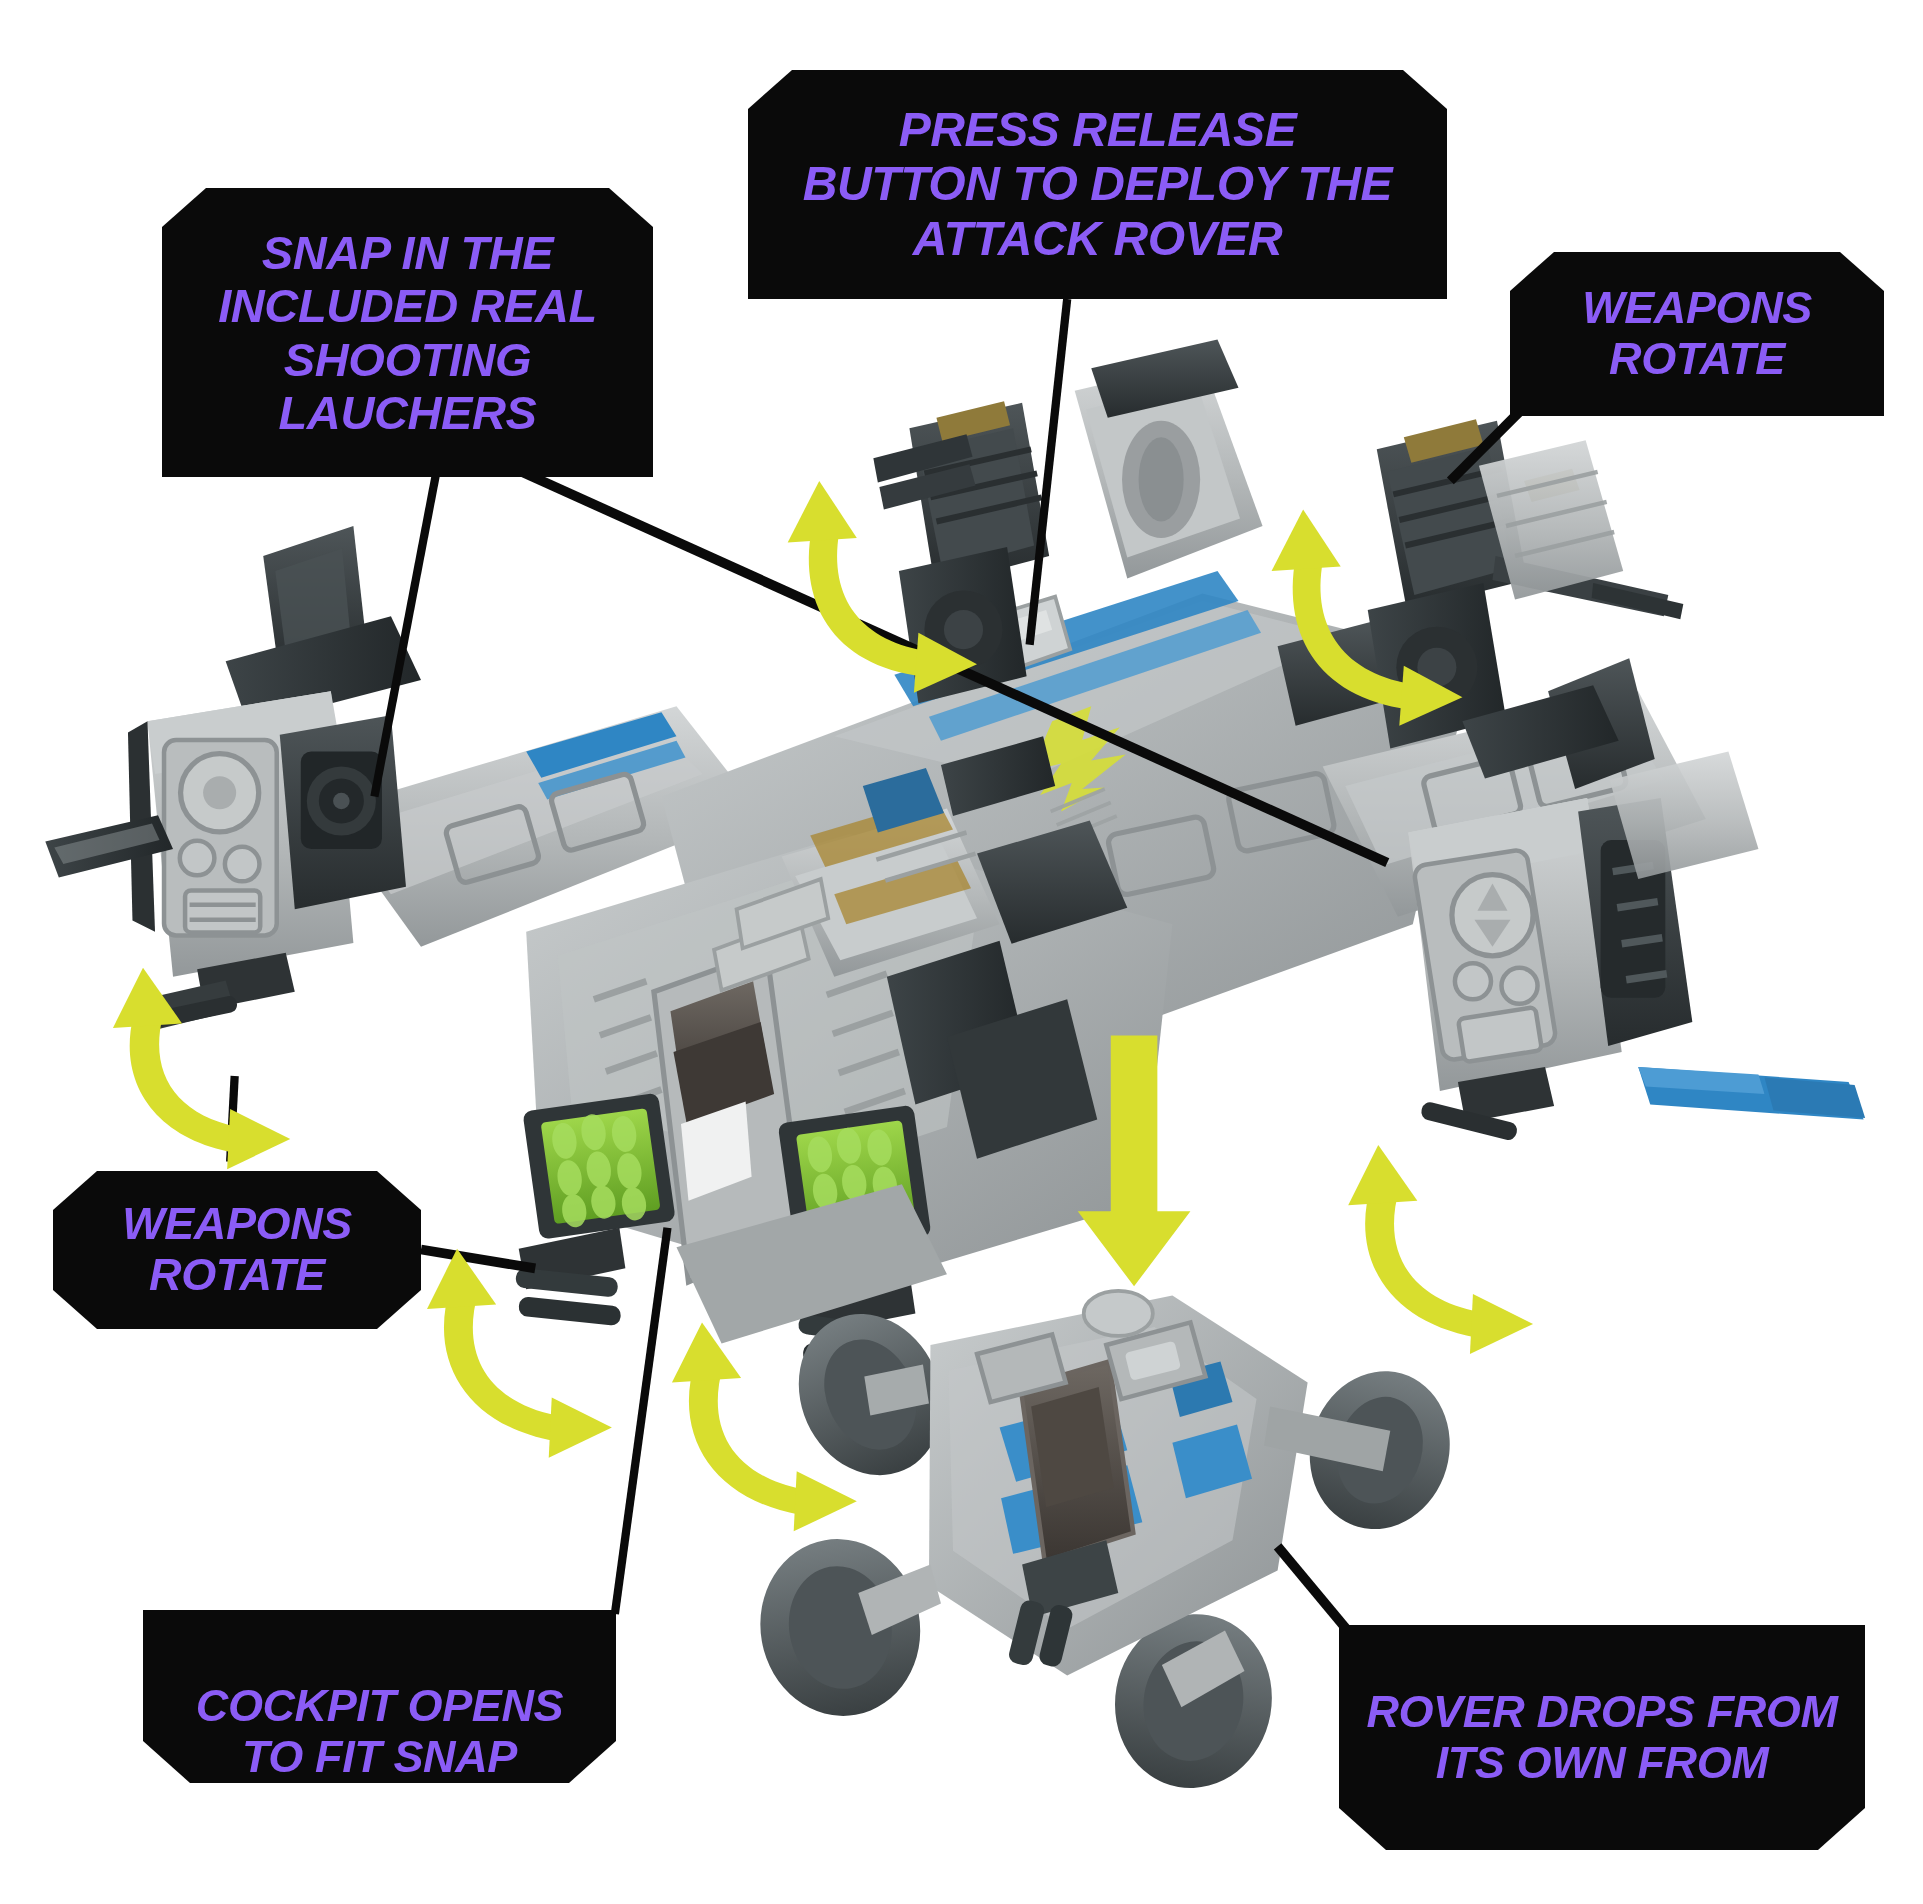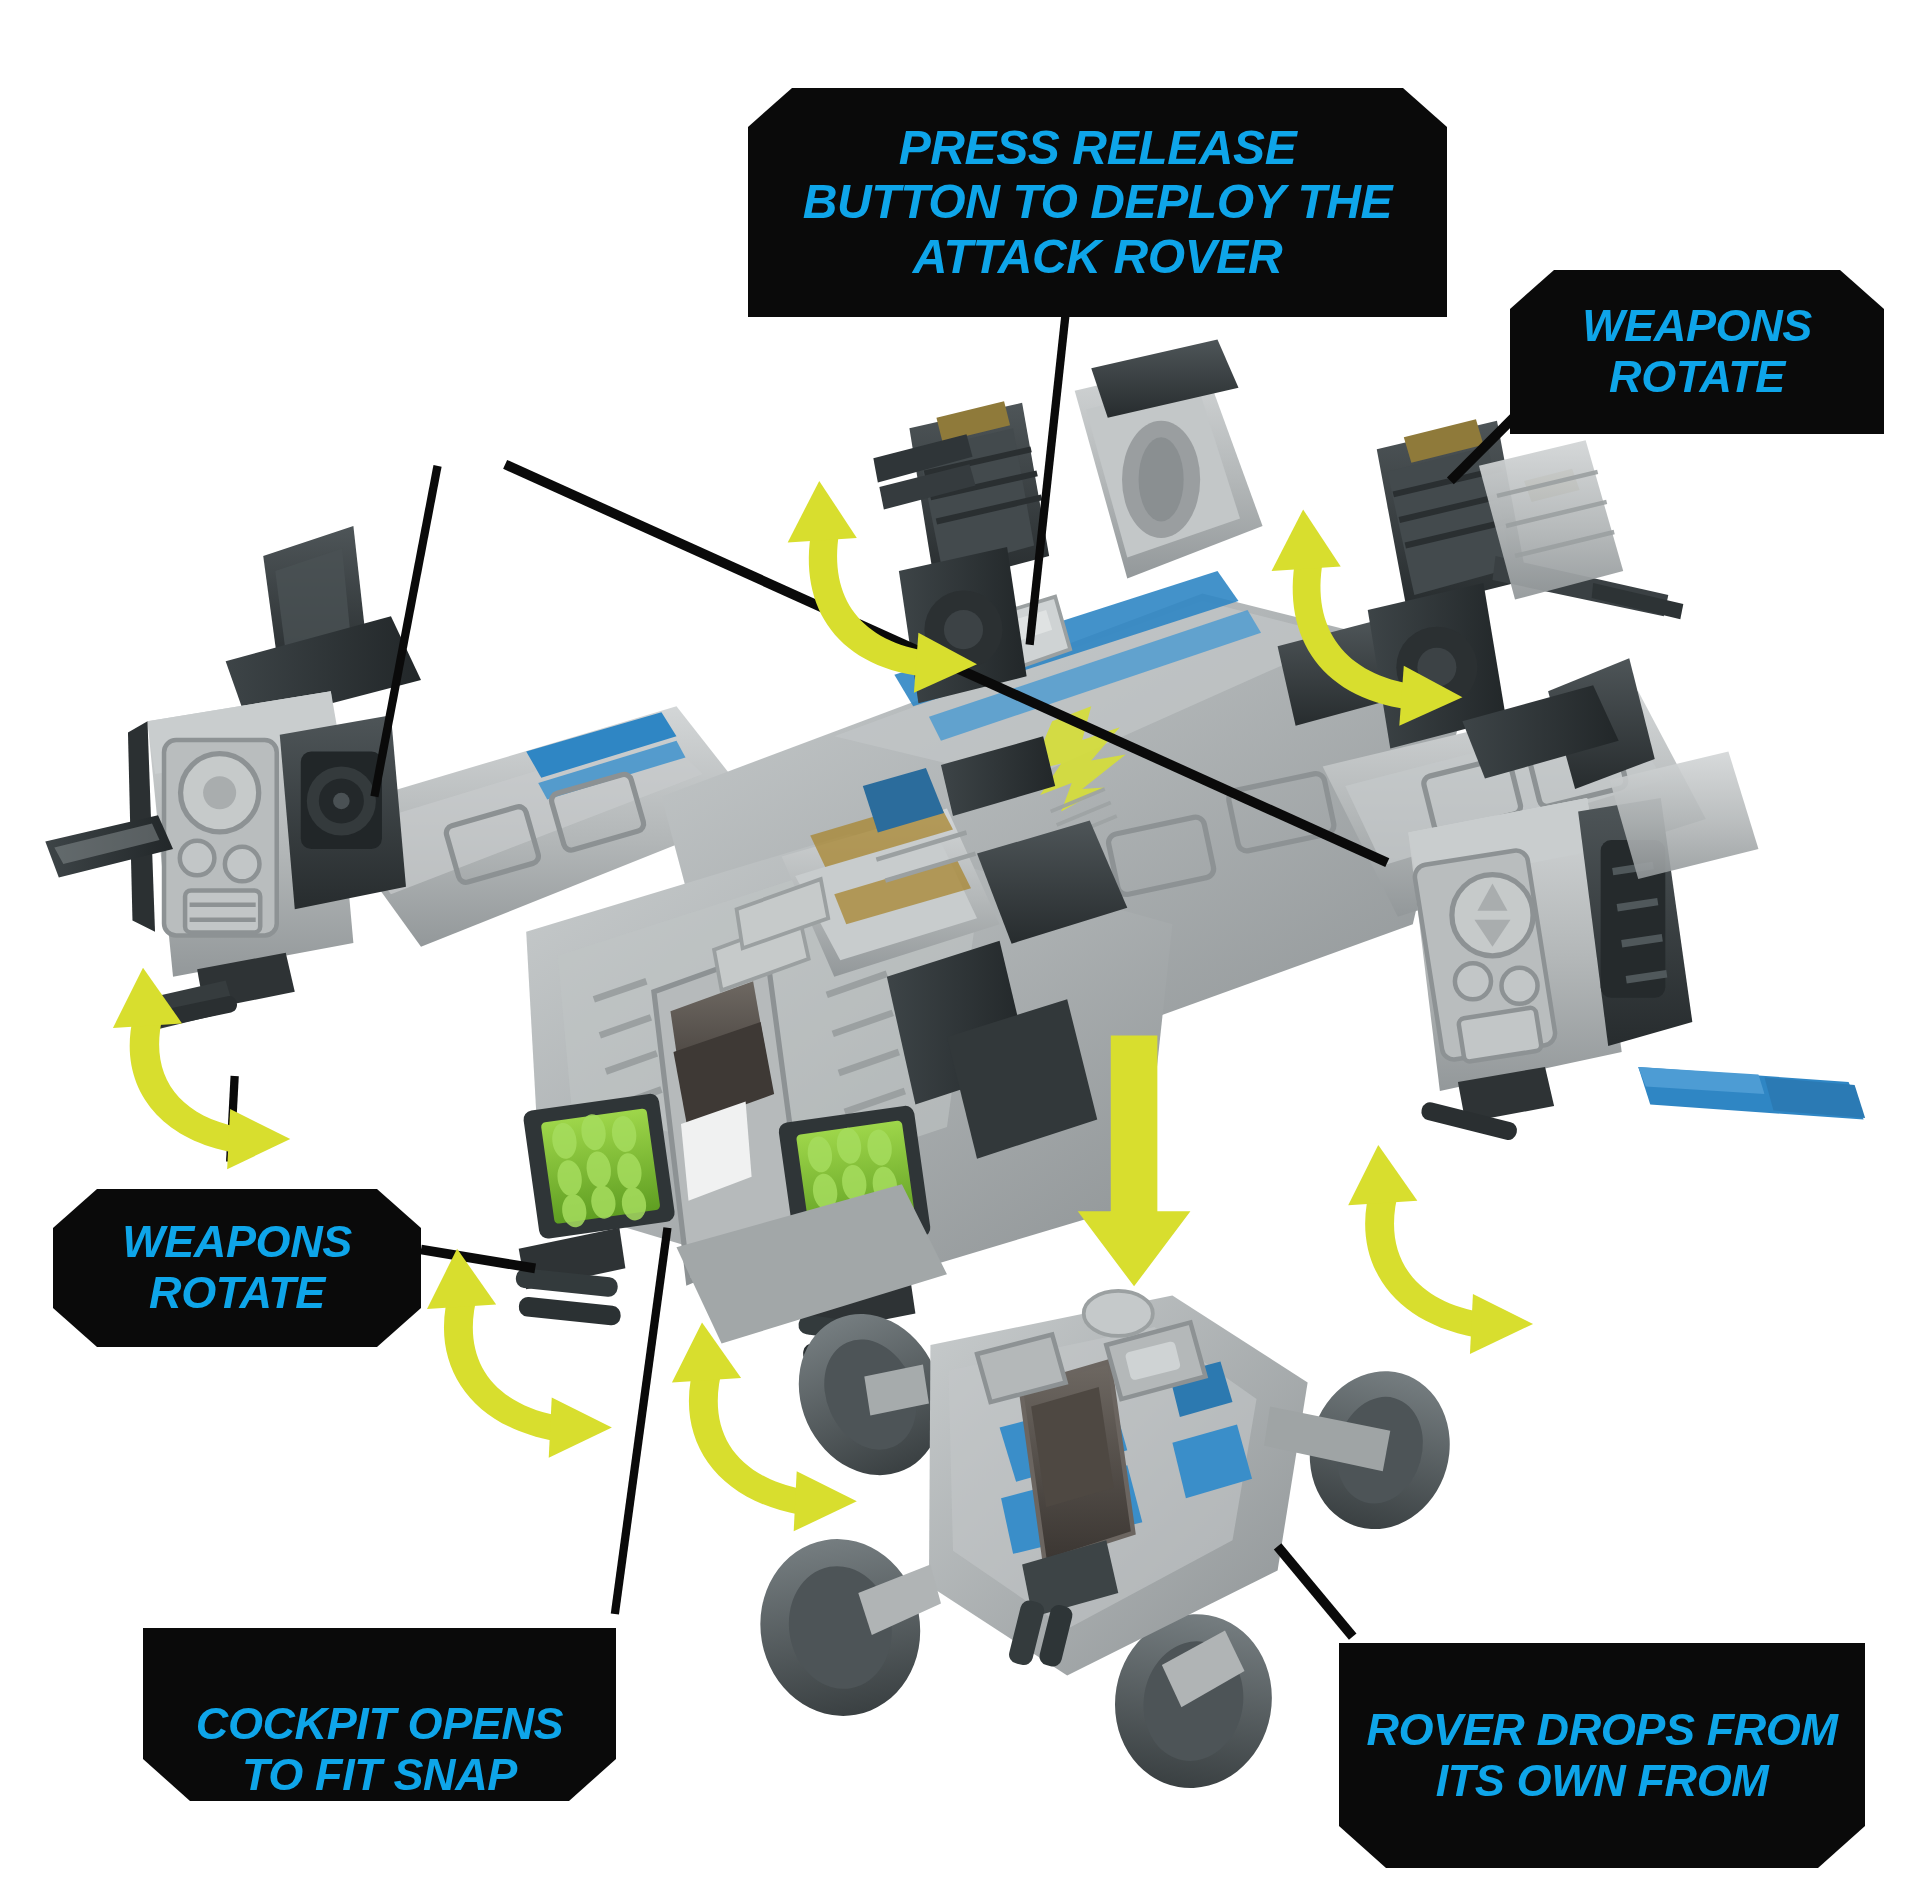--- a/index.html
+++ b/index.html
@@ -3,32 +3,31 @@
 <meta charset="utf-8">
 <style>
   html,body{margin:0;padding:0;background:#ffffff;}
   body{width:1924px;height:1904px;overflow:hidden;font-family:"Liberation Sans",sans-serif;}
   #stage{position:relative;width:1924px;height:1904px;background:#ffffff;overflow:hidden;}
 
   
   .callout{
     position:absolute;
     background:#0a0a0a;
-    color:#0ea5e9;
+    color:#8b5cf6;
     display:flex;flex-direction:column;
     align-items:center;justify-content:center;
     text-align:center;
     font-weight:bold;
     font-style:italic;
     letter-spacing:-0.4px;
     line-height:1.13;
     box-sizing:border-box;
     filter:drop-shadow(5.3px 6.8px 4.5px rgba(0,0,0,0.18));
     z-index:40;
-    margin-top:18px;
   }
   .callout .ln{display:block;white-space:nowrap;}
 
   
   .ch-top{clip-path:polygon(44px 0,calc(100% - 44px) 0,100% 39px,100% 100%,0 100%,0 39px);}
   .ch-all{clip-path:polygon(44px 0,calc(100% - 44px) 0,100% 39px,100% calc(100% - 39px),calc(100% - 44px) 100%,44px 100%,0 calc(100% - 39px),0 39px);}
   .ch-bottom{clip-path:polygon(0 0,100% 0,100% calc(100% - 42px),calc(100% - 47px) 100%,47px 100%,0 calc(100% - 42px));}
   #toy,#rover{position:absolute;z-index:10;}
 </style>
 </head>
@@ -440,20 +439,26 @@
         <path d="M1834 1524 L1886 1598 L1794 1604 Z"></path>
         <path d="M1960 1722 L2040 1762 L1956 1802 Z"></path>
       </g>
 
       <g>
         <path d="M1478 1378 L1540 1378 L1540 1612 L1584 1612 L1509 1712 L1434 1612 L1478 1612 Z"></path>
       </g>
     </g>
   </svg>
 
+  <div class="callout ch-top" style="left:162px;top:188px;width:491px;height:289px;font-size:47px;">
+    <span class="ln">SNAP IN THE</span>
+    <span class="ln">INCLUDED REAL</span>
+    <span class="ln">SHOOTING</span>
+    <span class="ln">LAUCHERS</span>
+  </div>
 
   <div class="callout ch-top" style="left:748px;top:70px;width:699px;height:229px;font-size:48px;">
     <span class="ln">PRESS RELEASE</span>
     <span class="ln">BUTTON TO DEPLOY THE</span>
     <span class="ln">ATTACK ROVER</span>
   </div>
 
   <div class="callout ch-top" style="left:1510px;top:252px;width:374px;height:164px;font-size:45px;">
     <span class="ln">WEAPONS</span>
     <span class="ln">ROTATE</span>

